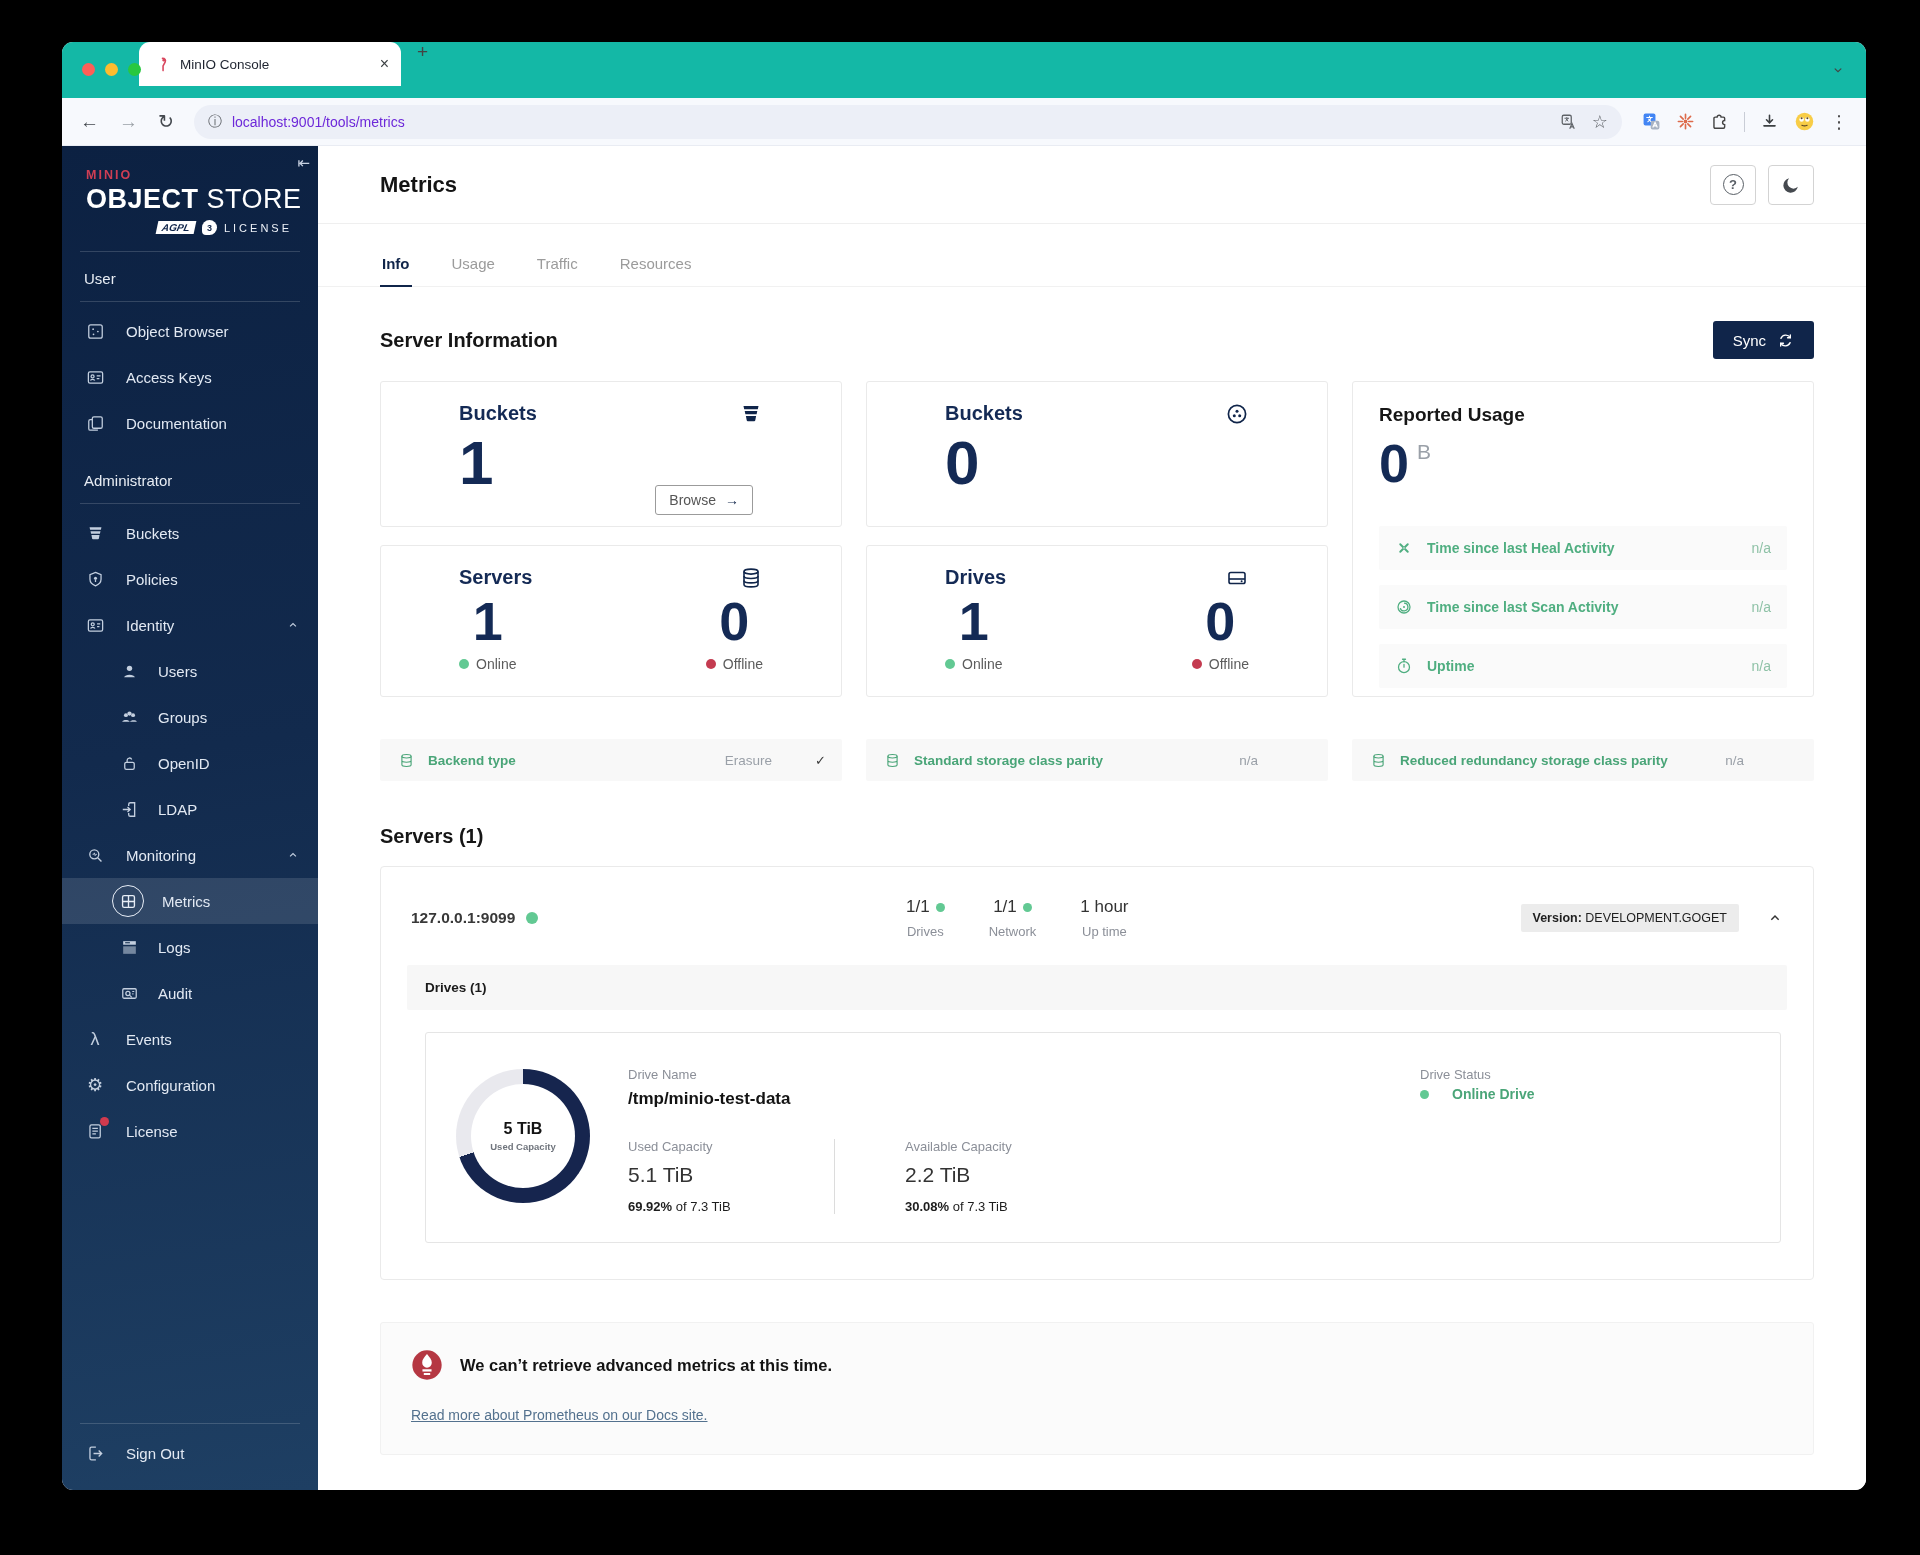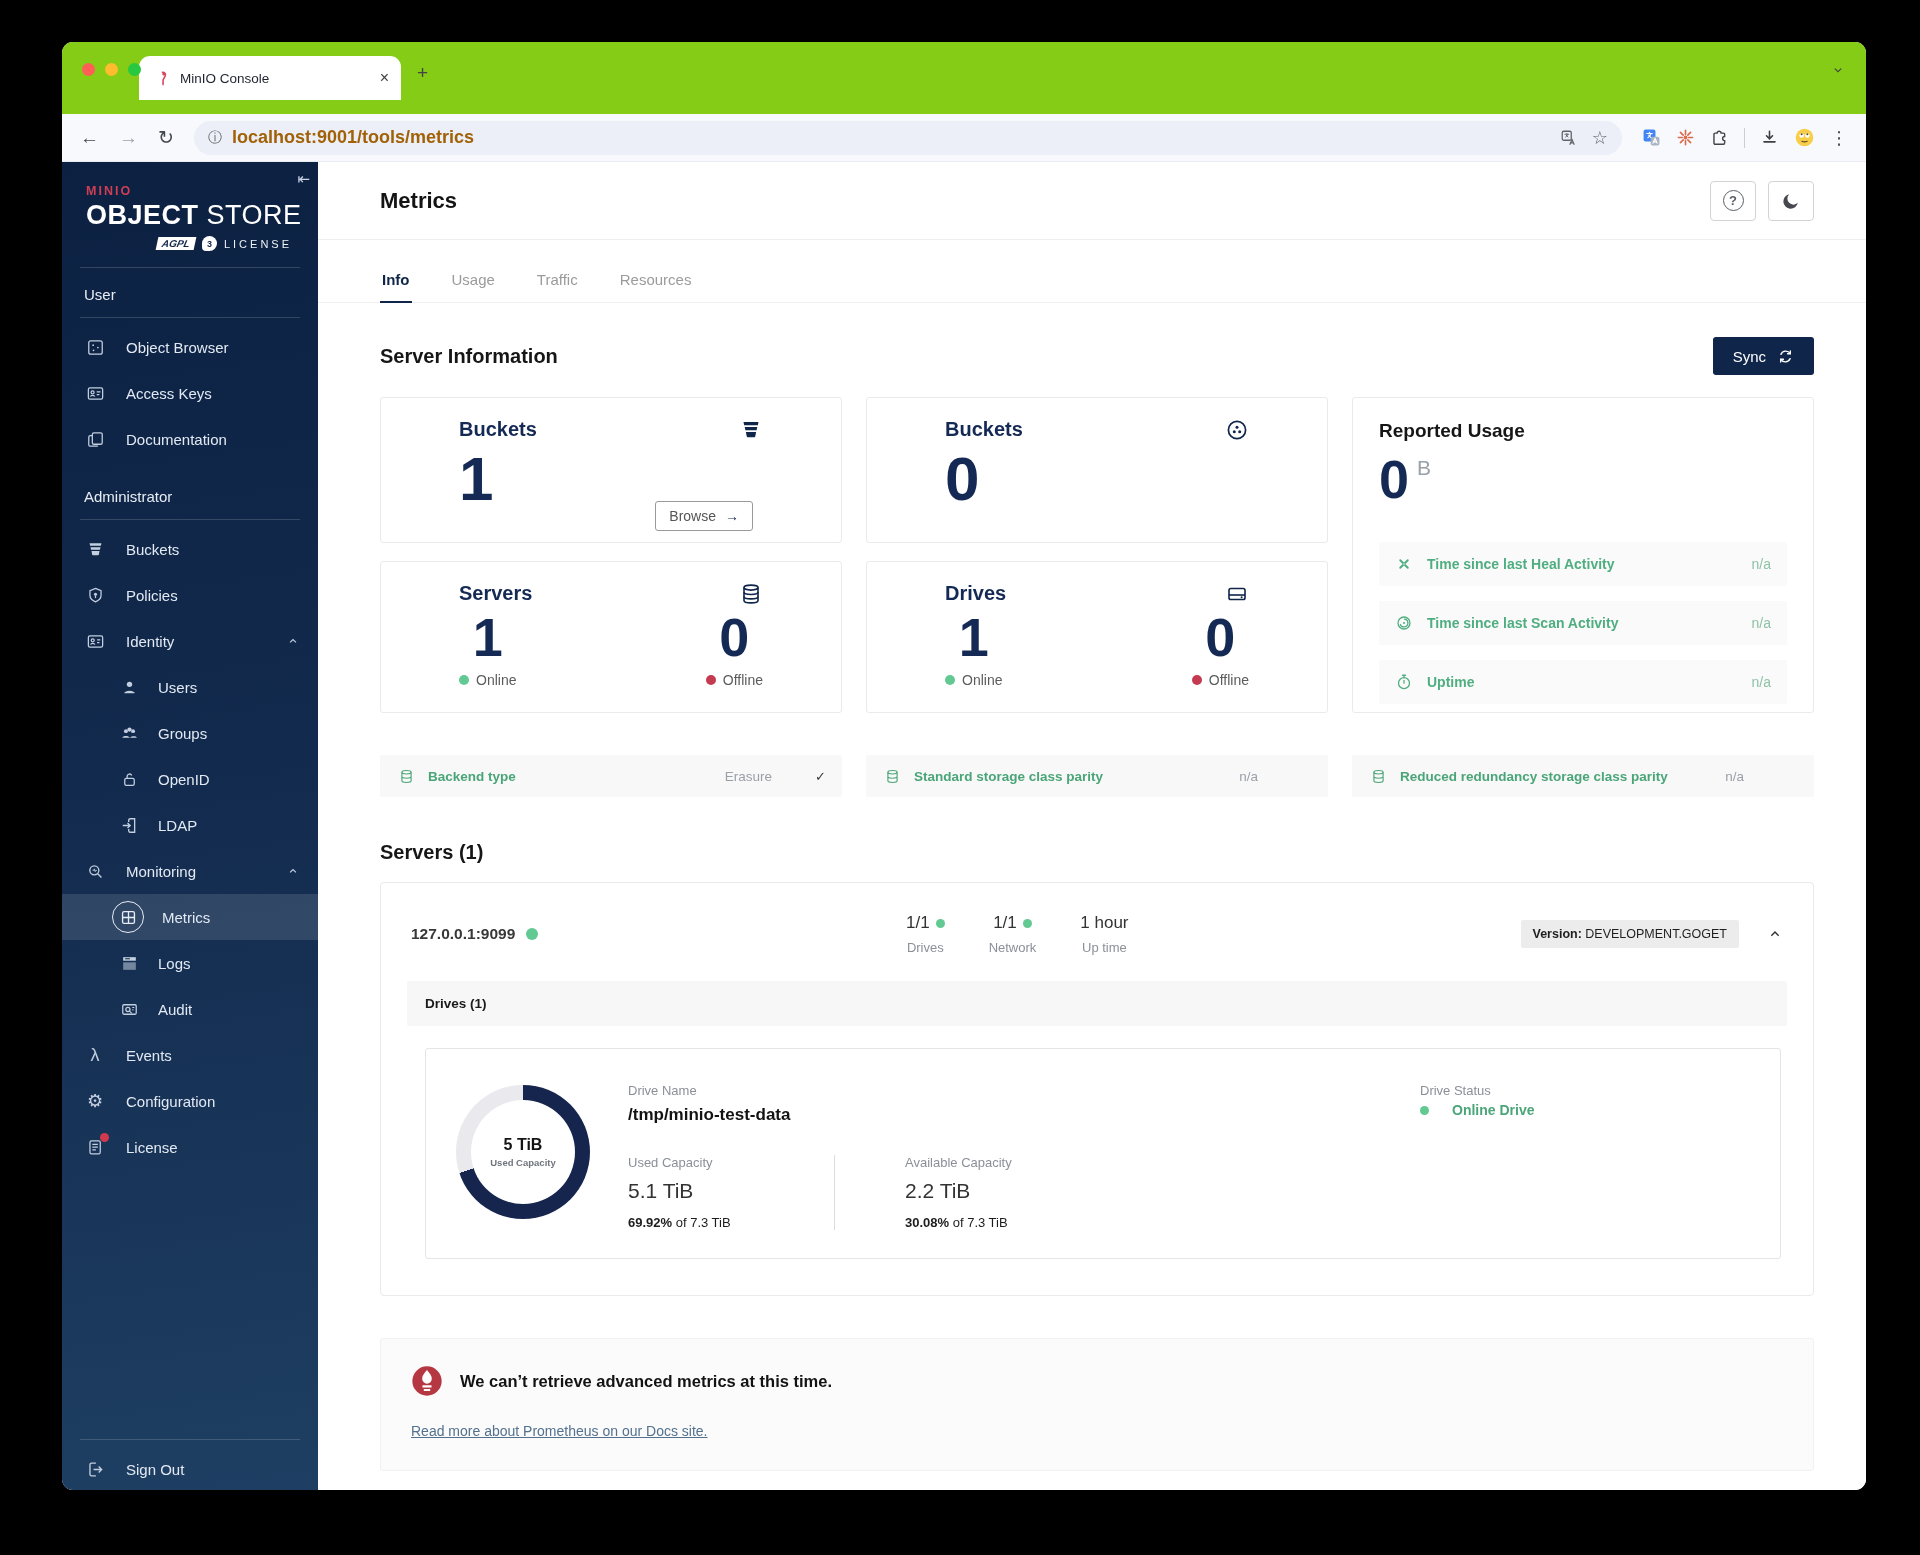--- a/index.html
+++ b/index.html
@@ -1,34 +1,34 @@
 <!DOCTYPE html>
 <html><head>
 <meta charset="utf-8">
 <style>
   * { margin:0; padding:0; box-sizing:border-box; }
   html,body { width:1920px; height:1555px; background:#000; font-family:"Liberation Sans", sans-serif; }
   .window { position:absolute; left:62px; top:42px; width:1804px; height:1448px; border-radius:11px; overflow:hidden; background:#fff; }
 
   
-  .tabstrip { height:72px; background:#84cc16; position:relative; display:flex; align-items:center; }
+  .tabstrip { height:56px; background:#14b8a6; position:relative; display:flex; align-items:flex-start; }
   .lights { position:absolute; left:20px; top:21px; display:flex; gap:10px; }
   .light { width:13px; height:13px; border-radius:50%; }
   .l-red{background:#ff5f57}.l-yel{background:#febc2e}.l-grn{background:#28c840}
   .tab { margin-left:77px; width:262px; height:44px; background:#fff; border-radius:11px 11px 0 0; display:flex; align-items:center; padding:0 12px 0 16px; gap:10px; }
   .tab-title { font-size:13.5px; color:#1f2430; flex:1; white-space:nowrap; overflow:hidden; }
   .tab-close { font-size:16px; color:#3c4043; line-height:1; cursor:default; }
   .newtab { margin:0 0 12px 16px; font-size:19px; color:#444; line-height:1; }
   .strip-chev { position:absolute; right:16px; top:16px; width:24px; height:24px; display:flex; align-items:center; justify-content:center; color:#444; }
   .toolbar { height:48px; background:#f7f9fd; display:flex; align-items:center; padding:0 18px; gap:20px; border-bottom:1px solid #e9ecf3; }
   .nav-ic { font-size:19px; color:#43484e; line-height:1; }
   .nav-ic.dim { color:#9aa0a6; }
   .omnibox { flex:1; height:34px; background:#eceff7; border-radius:17px; display:flex; align-items:center; padding:0 14px; gap:10px; }
   .omni-info { font-size:14px; color:#5f6368; }
-  .omni-url { flex:1; font-size:18px; color:#a16207;font-weight:bold; }
+  .omni-url { flex:1; font-size:14px; color:#6d28d9; }
   .omni-right { display:flex; gap:14px; align-items:center; color:#5f6368; }
   .tb-right { display:flex; gap:15px; align-items:center; color:#444; }
   .tb-sep { width:1px; height:20px; background:#c9cdd6; }
   .glyph18 { font-size:18px; line-height:1; }
 
   
   .app { display:flex; height:1344px; }
 
   
   .sidebar { width:256px; background:linear-gradient(172deg,#0c2142 0%,#122a4d 45%,#1e3f63 100%); color:#dfe7f2; position:relative; display:flex; flex-direction:column; padding-bottom:14px; flex:none; }

